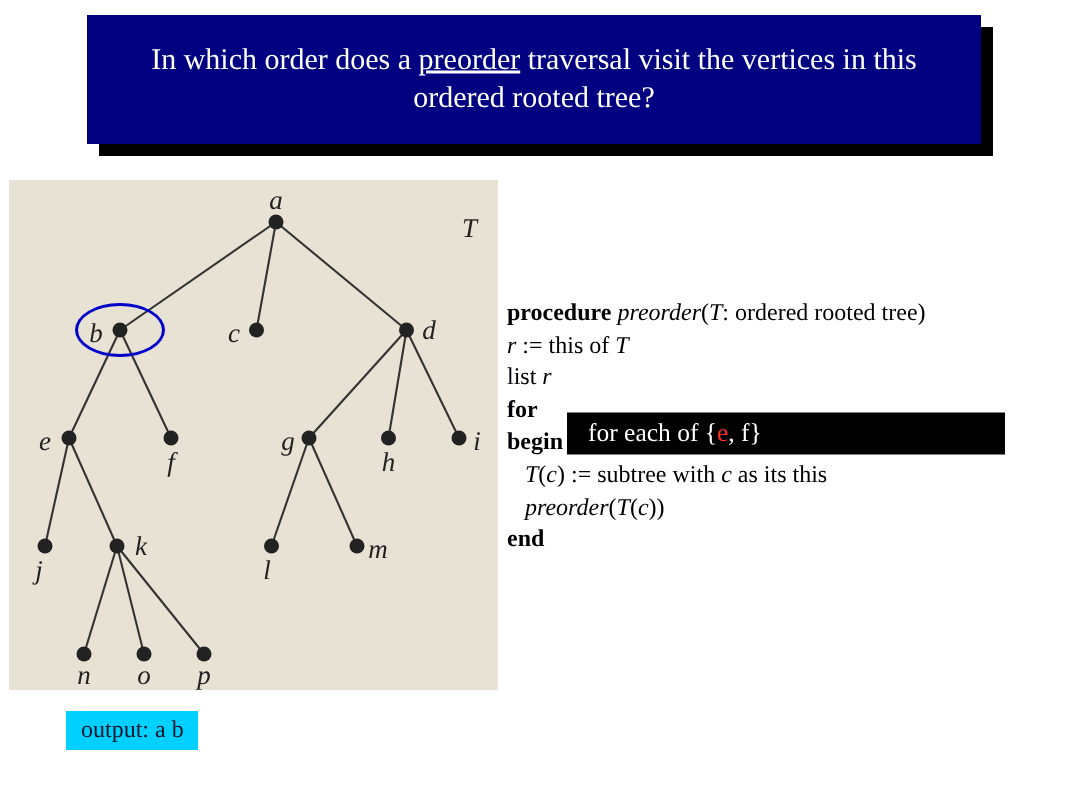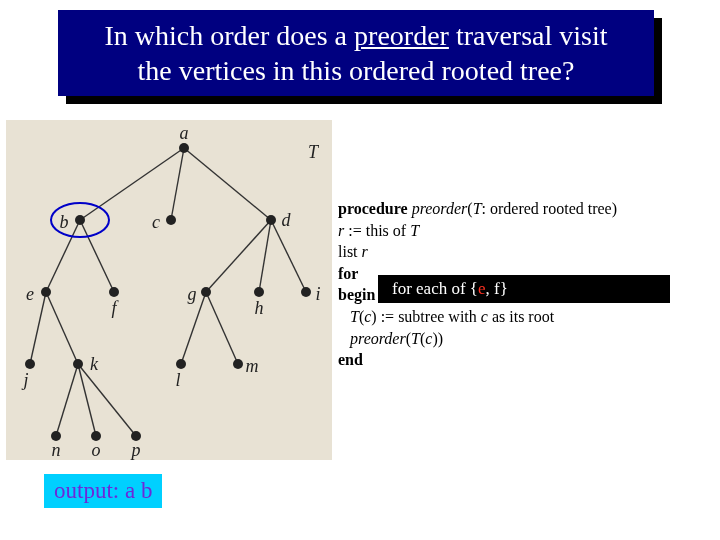--- a/index.html
+++ b/index.html
@@ -28,21 +28,21 @@
   .title-box {
     position: absolute;
     left: 0; top: 0;
     width: 596px; height: 86px;
     background: #000080;
     color: #fff;
     display: flex;
     align-items: center;
     justify-content: center;
     text-align: center;
-    font-size: 28px;
+    font-size: 20px;
     padding: 6px 30px;
     line-height: 1.25;
   }
   .underline { text-decoration: underline; }
   .tree-img {
     position: absolute;
     left: 6px;
     top: 120px;
     width: 326px;
     height: 340px;
@@ -79,22 +79,22 @@
     align-items: center;
     padding-left: 14px;
     font-family: "Times New Roman", Times, serif;
   }
   .overlay-bar .red { color: #ff3020; }
   .output-box {
     position: absolute;
     left: 44px;
     top: 474px;
     background: #00d0ff;
-    color: #6d28d9;
-    font-size: 23px;
+    color: #0f172a;
+    font-size: 16px;
     padding: 4px 10px;
   }
 </style>
 </head>
 <body>
 
 <div class="title-wrap">
   <div class="title-shadow"></div>
   <div class="title-box">
     <span>
@@ -165,21 +165,21 @@
   </svg>
   <div class="ring" style="left:44px; top:82px; width:60px; height:36px;"></div>
 </div>
 
 <div class="code-block">
   <div class="row"><span class="bold">procedure </span><span class="ital">preorder</span><span>(</span><span class="ital">T</span><span>: ordered rooted tree)</span></div>
   <div class="row"><span class="ital">r</span><span> := this of </span><span class="ital">T</span></div>
   <div class="row"><span>list </span><span class="ital">r</span></div>
   <div class="row"><span class="bold">for</span></div>
   <div class="row"><span class="bold">begin</span></div>
-  <div class="row"><span>   </span><span class="ital">T</span><span>(</span><span class="ital">c</span><span>) := subtree with </span><span class="ital">c</span><span> as its root</span></div>
+  <div class="row"><span>   </span><span class="ital">T</span><span>(</span><span class="ital">c</span><span>) := subtree with </span><span class="ital">c</span><span> as its this</span></div>
   <div class="row"><span>   </span><span class="ital">preorder</span><span>(</span><span class="ital">T</span><span>(</span><span class="ital">c</span><span>))</span></div>
   <div class="row"><span class="bold">end</span></div>
 </div>
 
 <div class="overlay-bar">
   <span>for each of {</span>
     <span class="red">e</span>
     <span>, f}</span>
 </div>
 

